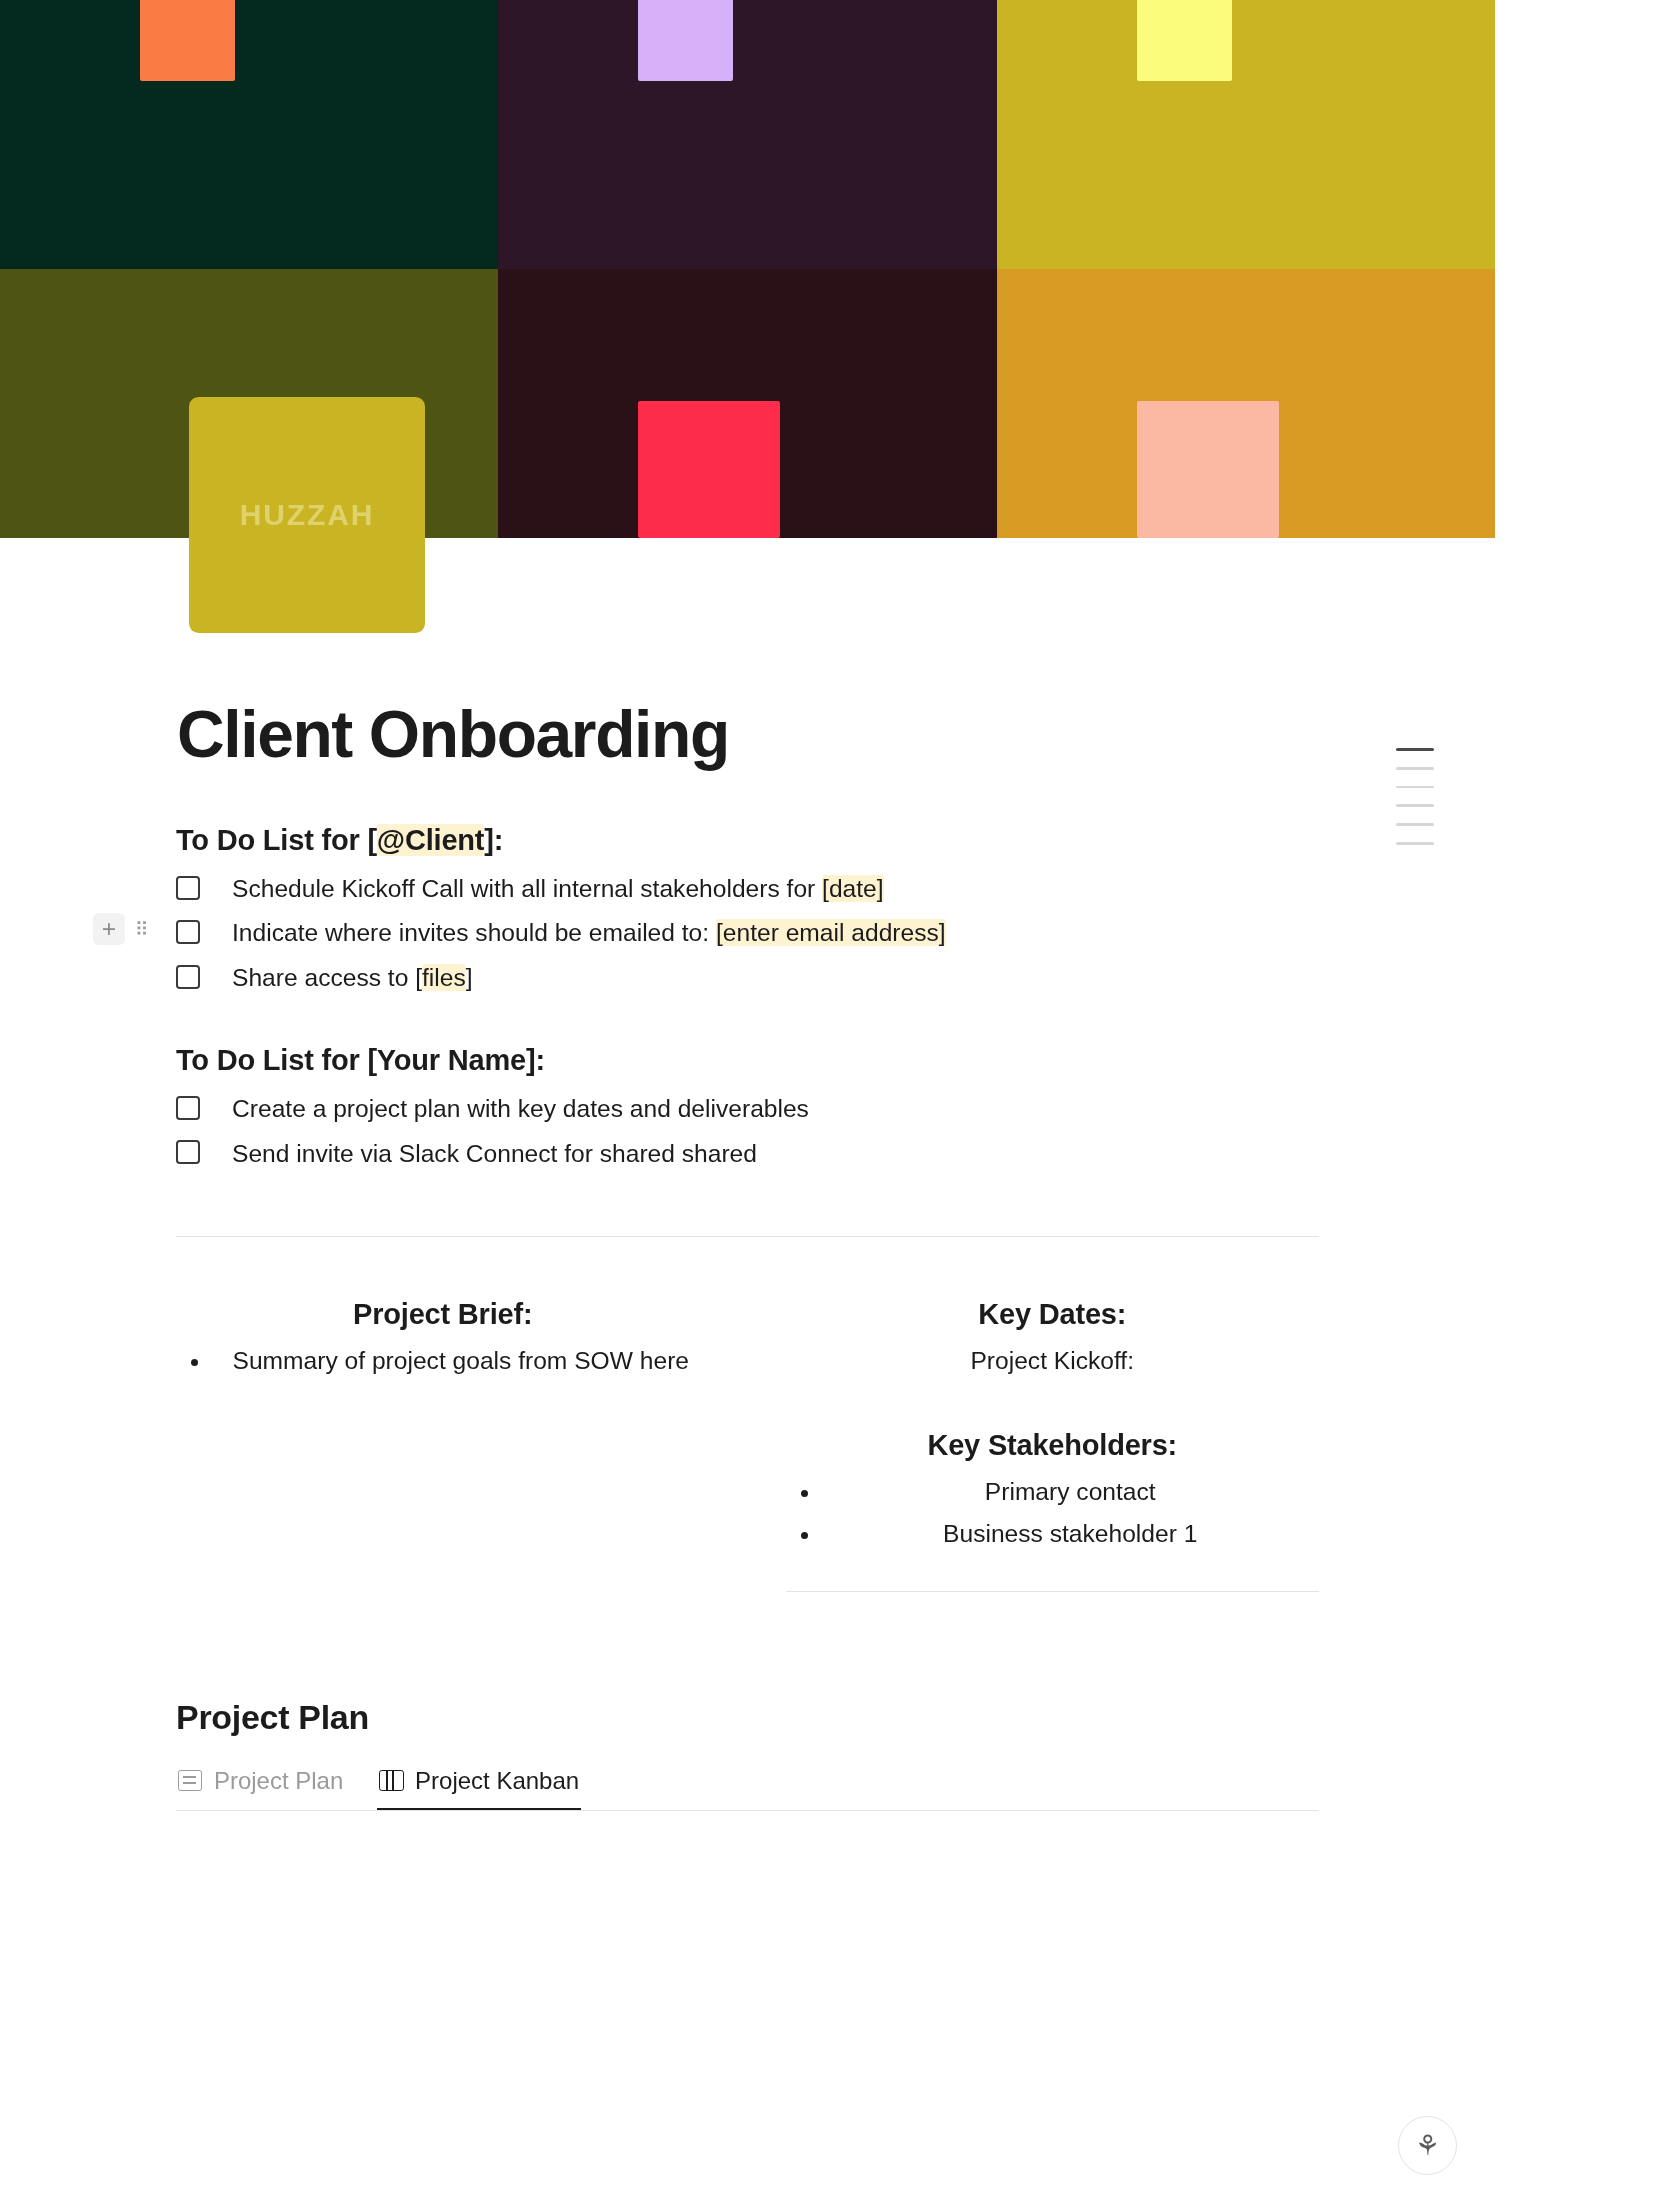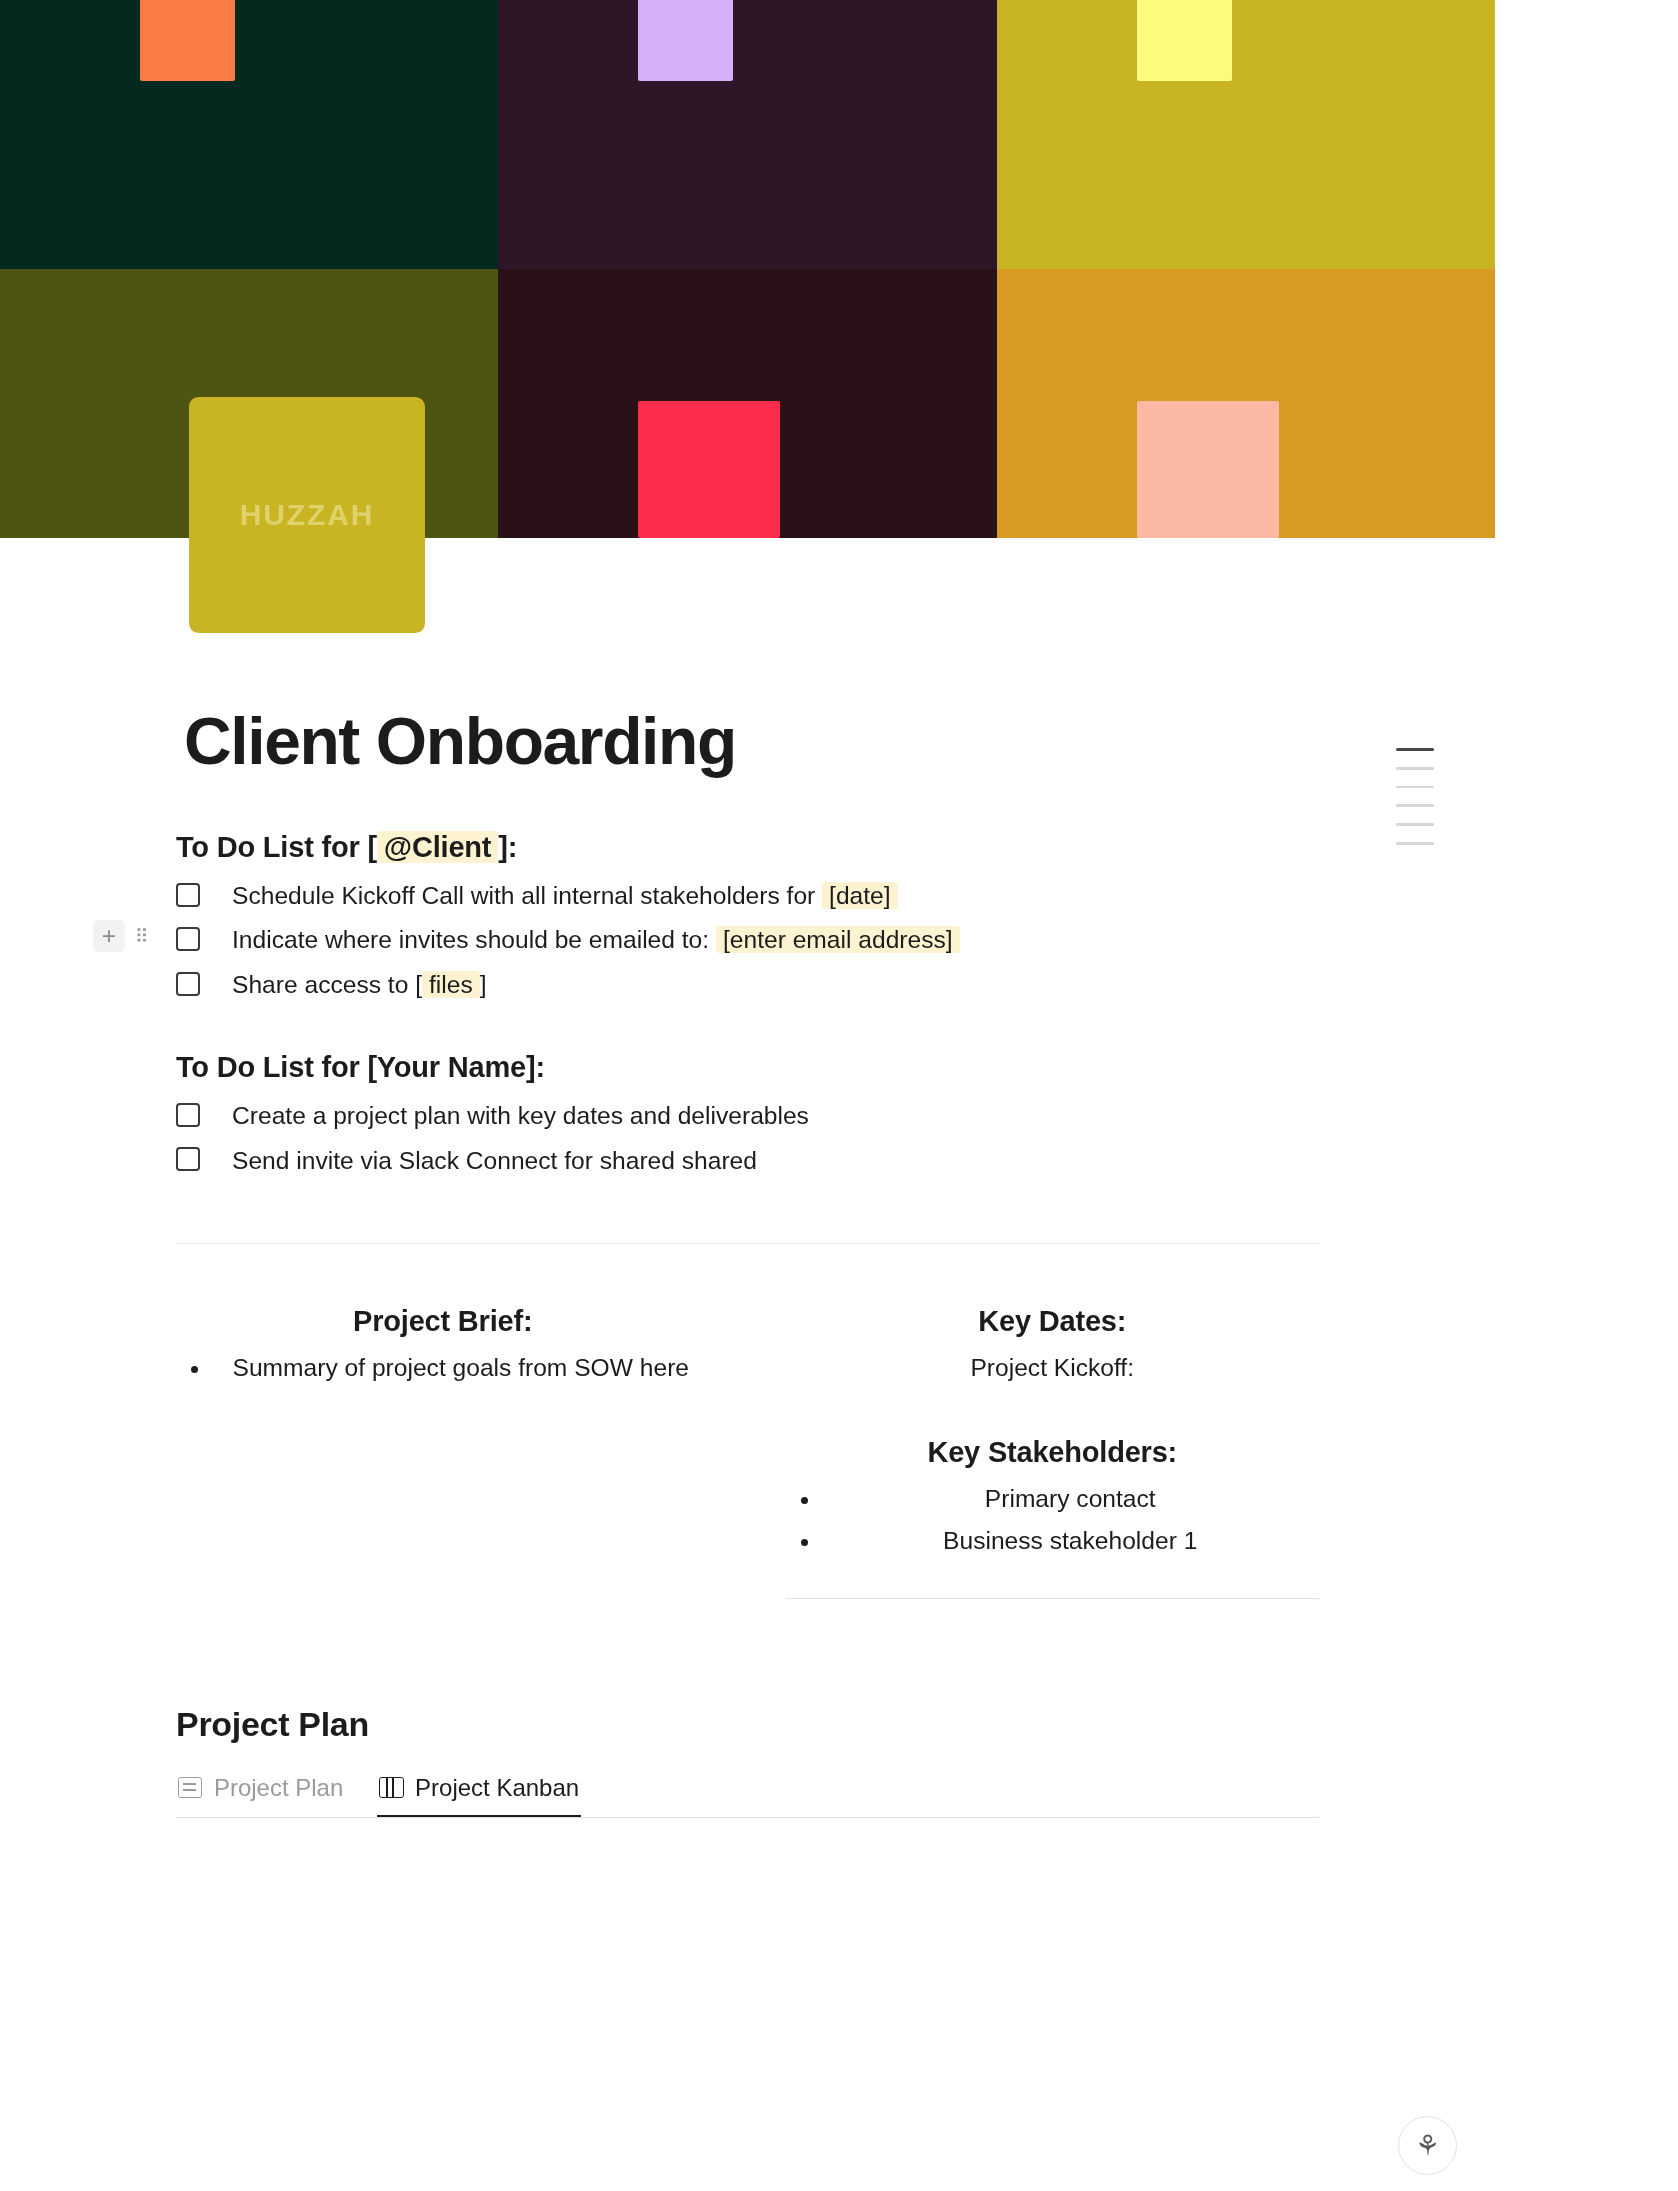--- a/index.html
+++ b/index.html
@@ -54,42 +54,42 @@
     color: #e0d26b;
   }
 
   
   .content {
     position: relative;
     padding: 0 176px;
     max-width: 1679px;
   }
   .doc-title {
-    margin: 8px;
+    margin: 1px;
     padding-top: 159px;
     font-size: 66px;
     line-height: 1.1;
     font-weight: 700;
     letter-spacing: -1.4px;
     color: #1d1c1d;
   }
 
   h2.section-heading {
     font-size: 29px;
     font-weight: 700;
     margin: 53px 0 9.5px 0;
     letter-spacing: -0.2px;
     color: #1d1c1d;
   }
   h2.section-heading.tight { margin-top: 44px; }
 
   .hl {
     background: #fdf3d0;
     border-radius: 2.8px;
-    padding: 0 7px;
+    padding: 0 0;
   }
 
   .todo-row {
     position: relative;
     display: flex;
     align-items: flex-start;
     gap: 32px;
     padding: 5.7px 0;
     font-size: 24.6px;
     line-height: 1.35;

